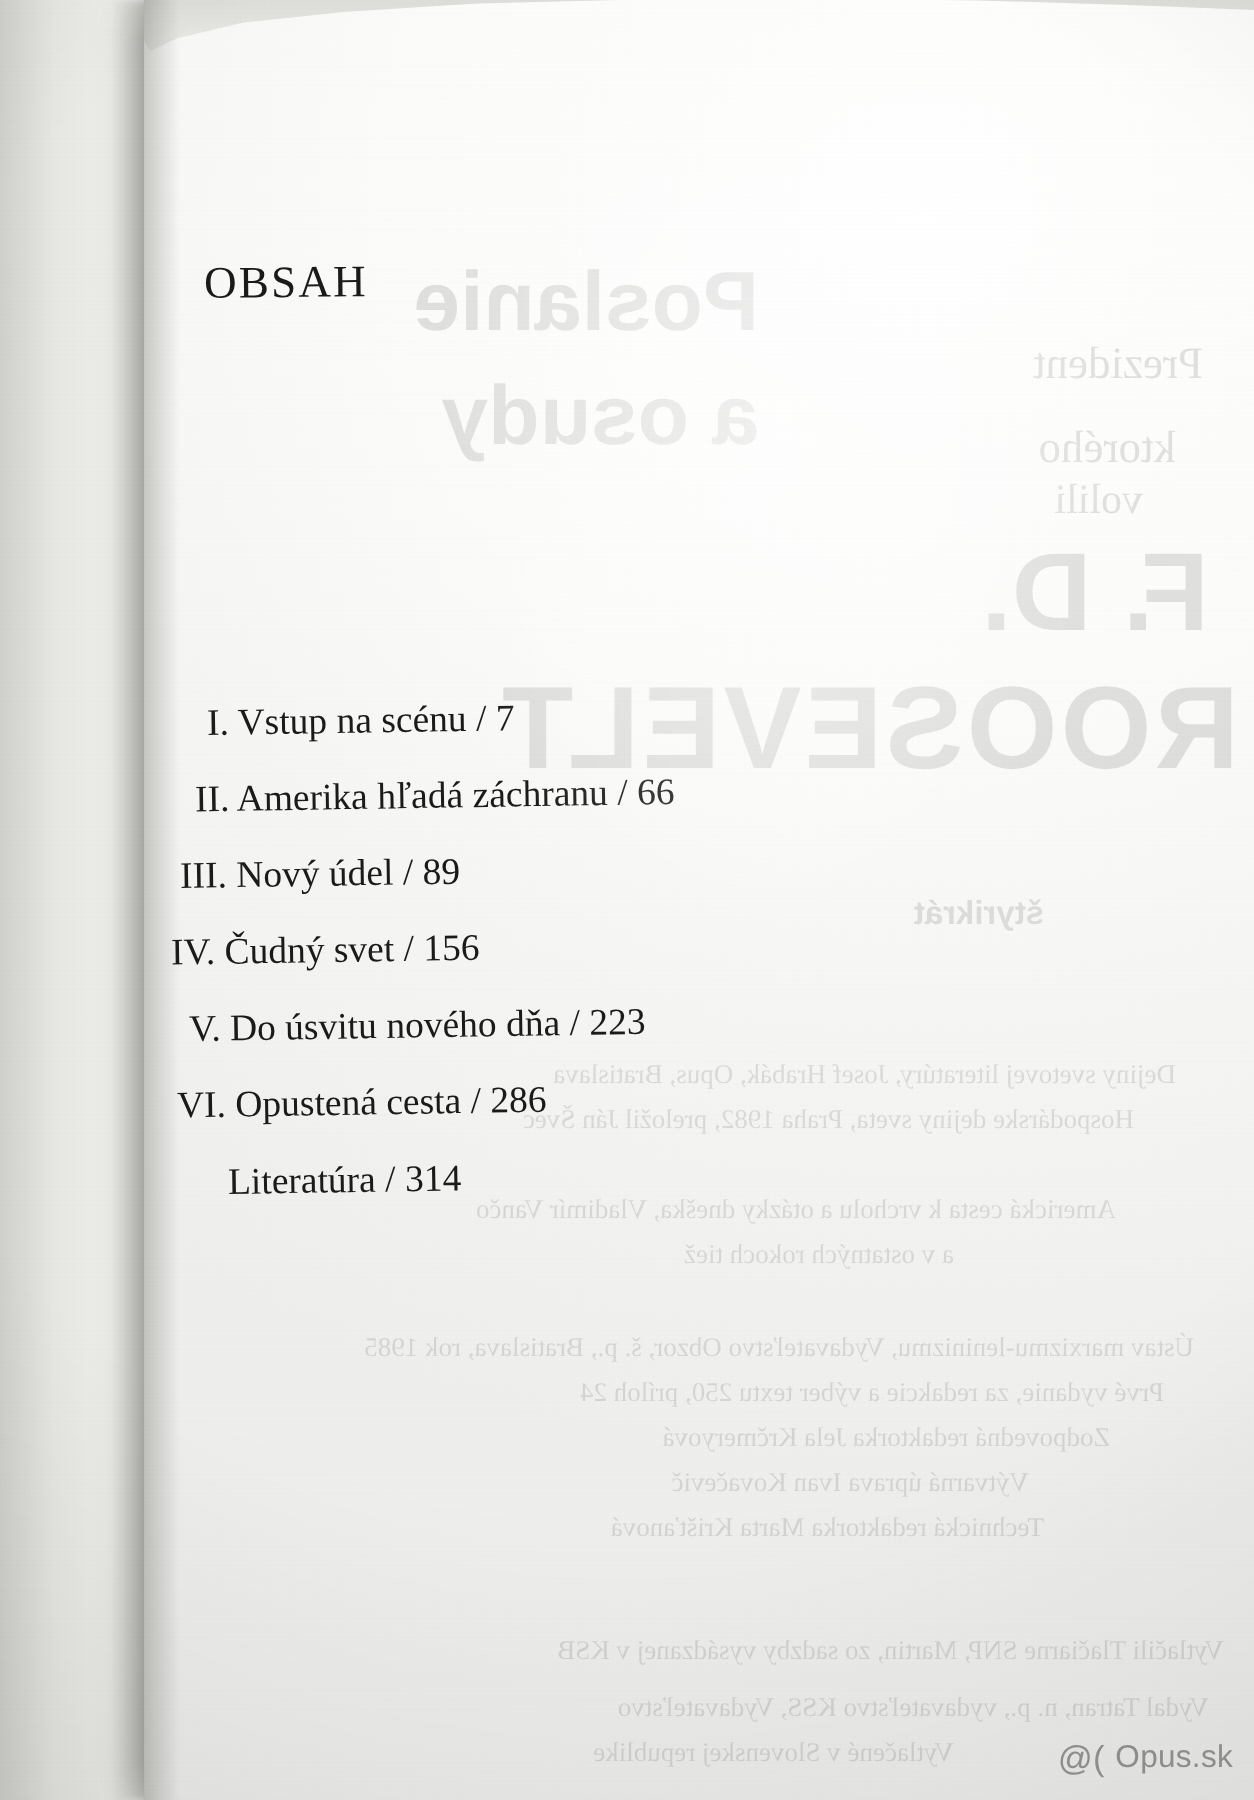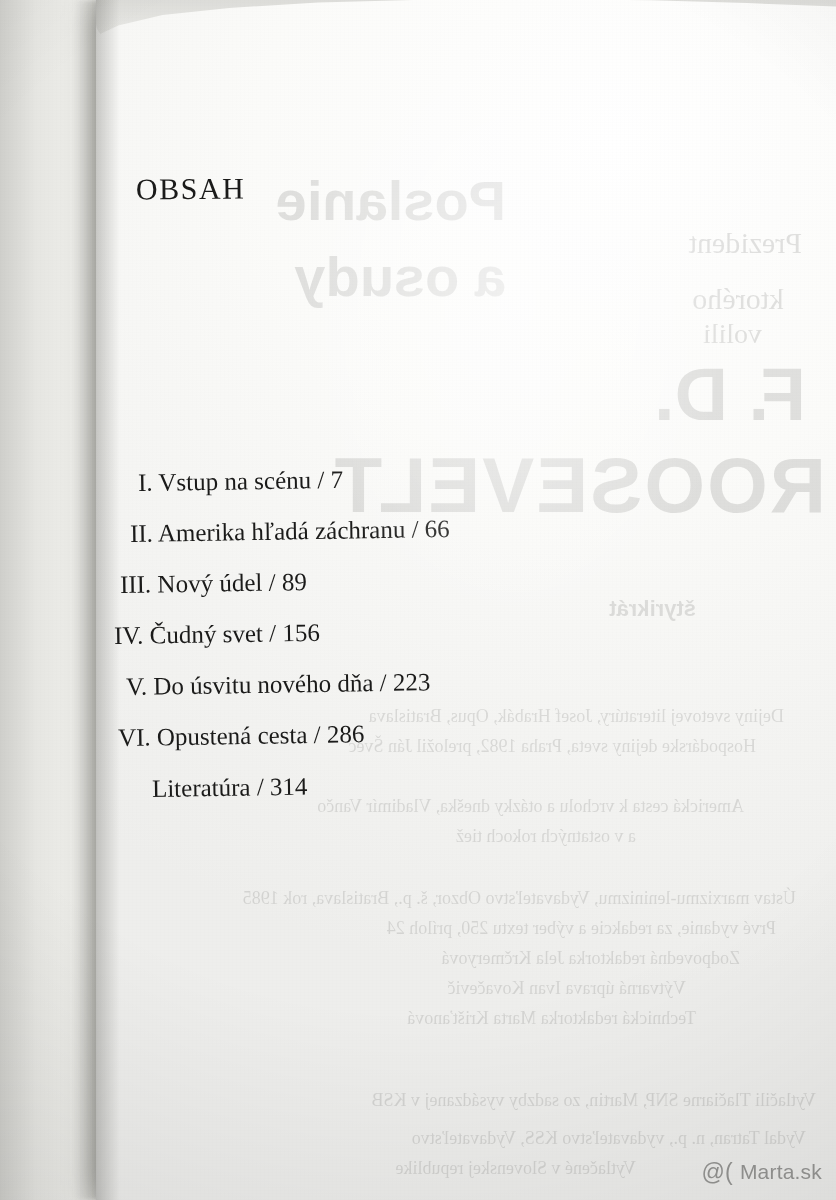--- a/index.html
+++ b/index.html
@@ -230,16 +230,16 @@
       <div class="toc-entry e6">Literatúra / 314</div>
     </div>
   </div>
 
   <div class="page-sheen"></div>
   <div class="grain"></div>
   <div class="vignette"></div>
 
   <div class="watermark">
     <span class="wm-mark">@(</span>
-    <span>Marta.sk</span>
+    <span>Opus.sk</span>
   </div>
 
 </div>
 
 </body></html>

